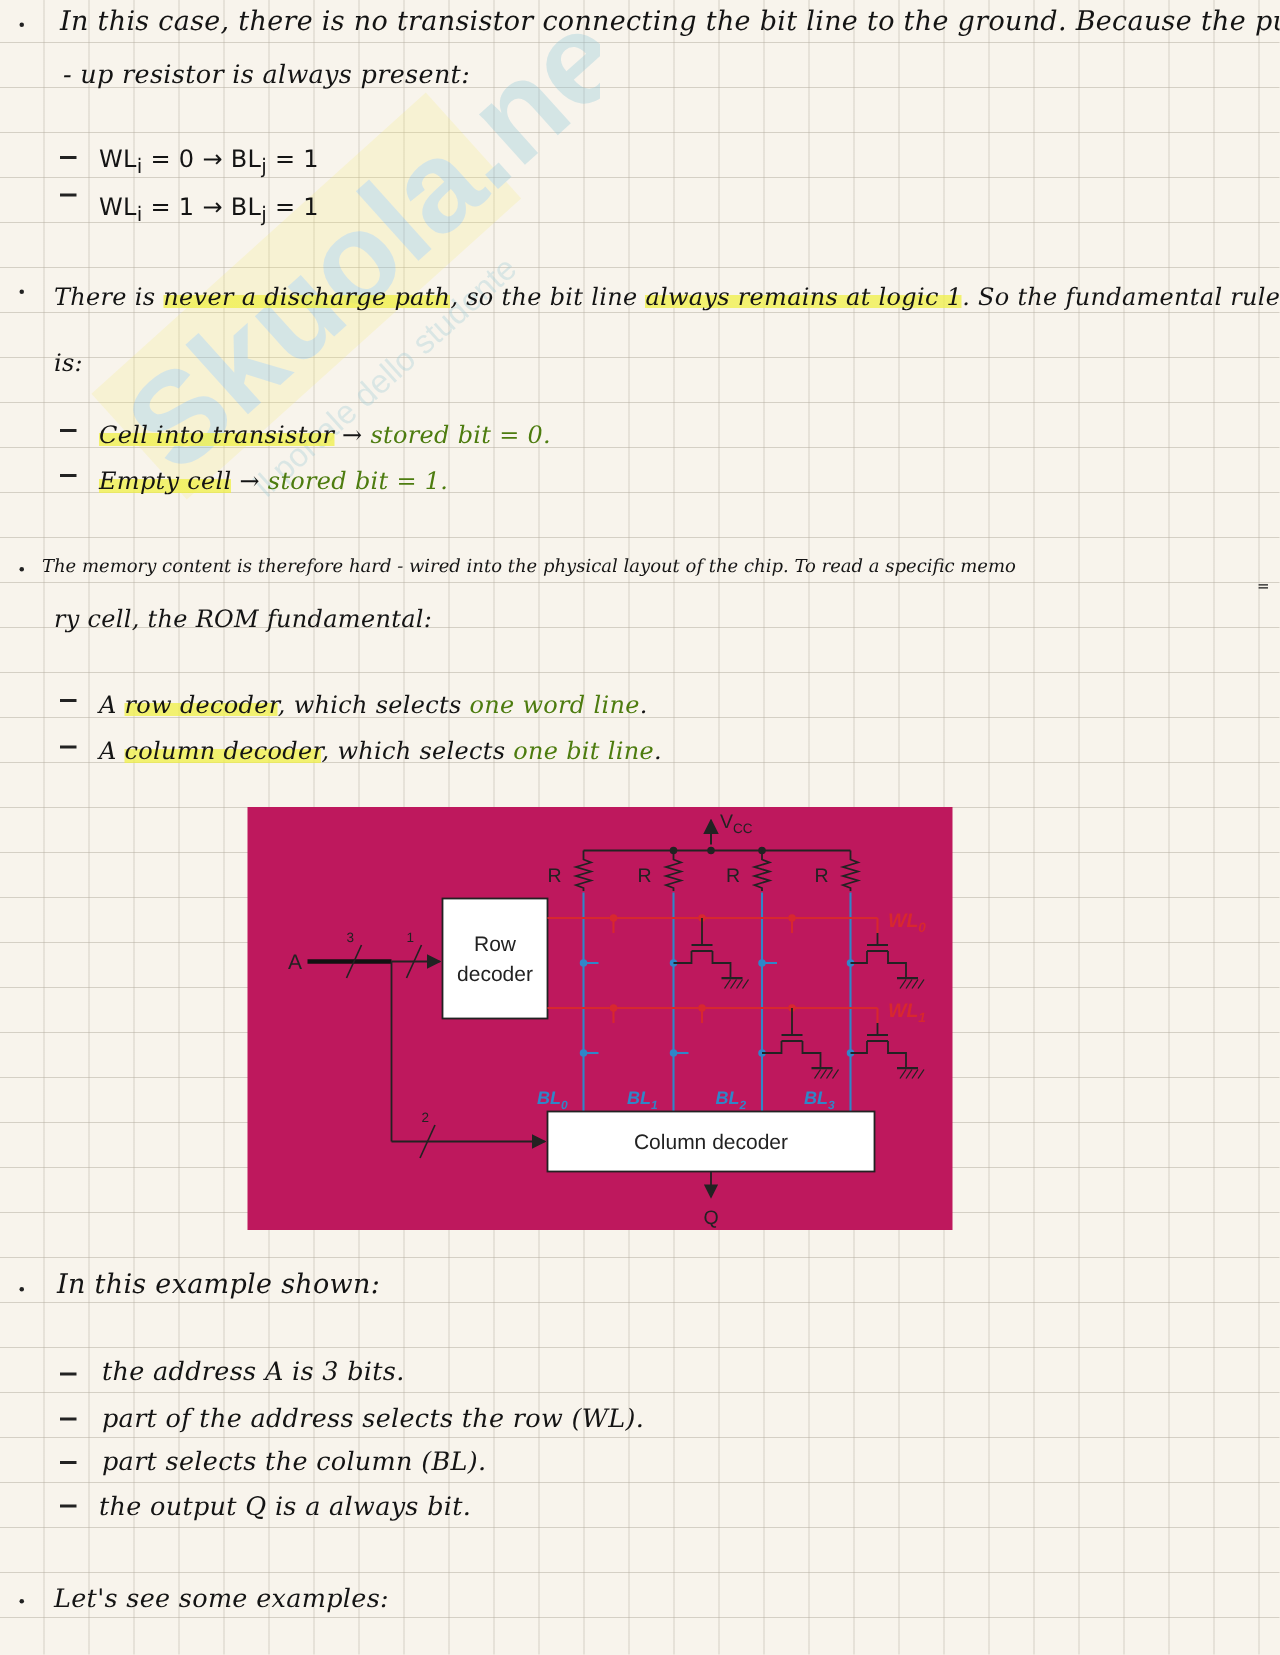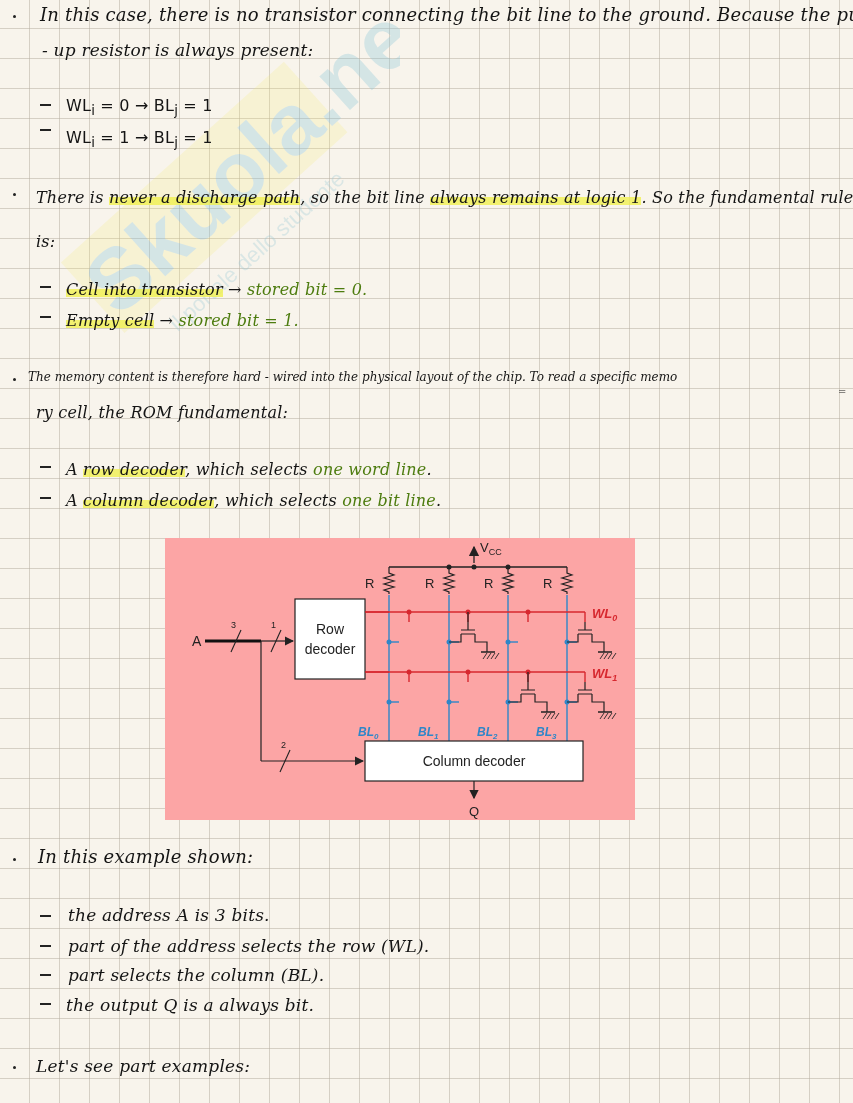--- a/index.html
+++ b/index.html
@@ -13,21 +13,21 @@
       background-position:29px 28px;
       font-family:"DejaVu Serif", serif;
       color:#111;
     }
     .hw { position:absolute; font-family:"DejaVu Serif", serif; font-style:italic; font-size:17px; white-space:nowrap; letter-spacing:0.2px; color:#141414; }
     .bullet { position:absolute; width:3px; height:3px; background:#222; border-radius:50%; }
     .dash { position:absolute; width:11px; height:2px; background:#222; }
     .hl { background:linear-gradient(to bottom, transparent 45%, rgba(240,240,70,0.75) 45%, rgba(240,240,70,0.75) 92%, transparent 92%); }
     .red { color:#4d7c0f; }
     .watermark { position:absolute; left:40px; top:20px; width:360px; height:360px; pointer-events:none; opacity:0.32; }
-    .diagram { position:absolute; left:165px; top:538px; width:470px; height:282px; background:#fca5a5; }
+    .diagram { position:absolute; left:165px; top:538px; width:470px; height:282px; background:#be185d; }
     .diagram svg text { font-family:"Liberation Sans", sans-serif; }
   </style>
 </head>
 <body>
 
 <div class="watermark">
   <svg width="360" height="360" viewBox="0 0 360 360">
     <g transform="rotate(-42 180 180)">
       <rect x="20" y="120" width="300" height="95" fill="#f3e96a" opacity="0.6"></rect>
       <text x="25" y="200" font-size="86" font-weight="bold" fill="#8cc6d8" font-family="Liberation Sans, sans-serif">Skuola.net</text>
@@ -228,13 +228,13 @@
 <div class="dash" style="left:40px;top:915px"></div>
 <div class="hw" style="left:68px;top:905px">the address A is 3 bits.</div>
 <div class="dash" style="left:40px;top:945px"></div>
 <div class="hw" style="left:68px;top:936px">part of the address selects the row (WL).</div>
 <div class="dash" style="left:40px;top:974px"></div>
 <div class="hw" style="left:68px;top:965px">part selects the column (BL).</div>
 <div class="dash" style="left:40px;top:1003px"></div>
 <div class="hw" style="left:66px;top:995px">the output Q is a always bit.</div>
 
 <div class="bullet" style="left:13px;top:1066px"></div>
-<div class="hw" style="left:36px;top:1056px">Let's see part examples:</div>
+<div class="hw" style="left:36px;top:1056px">Let's see some examples:</div>
 
 </body></html>

